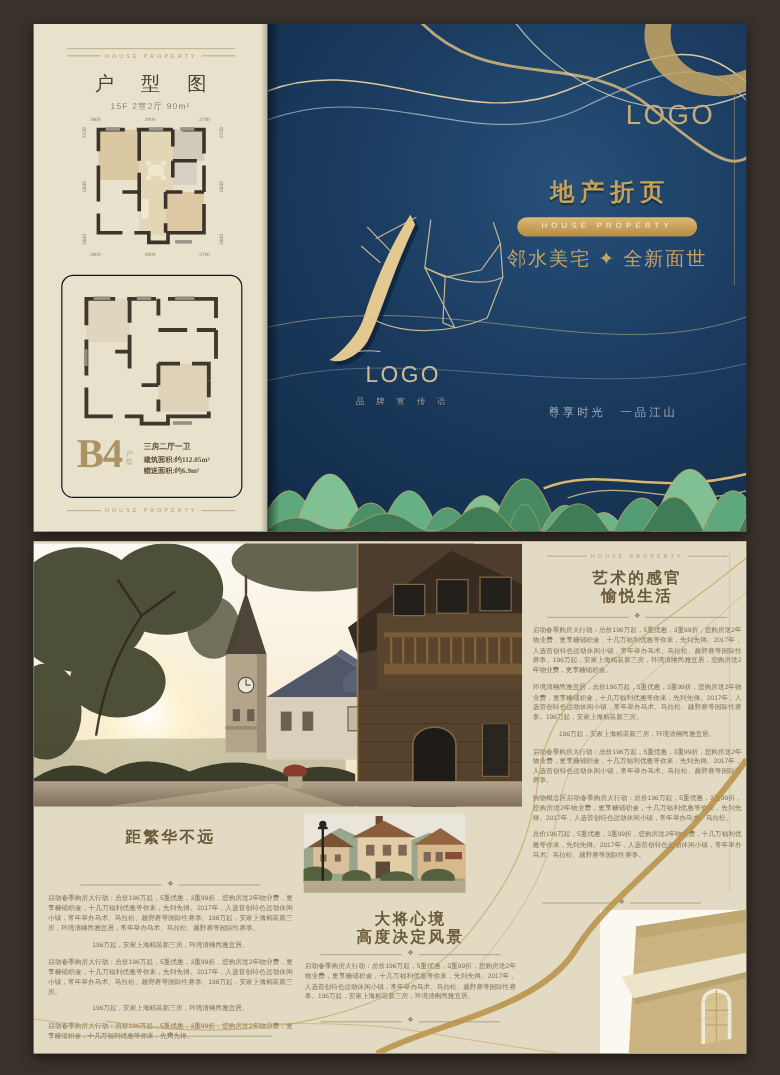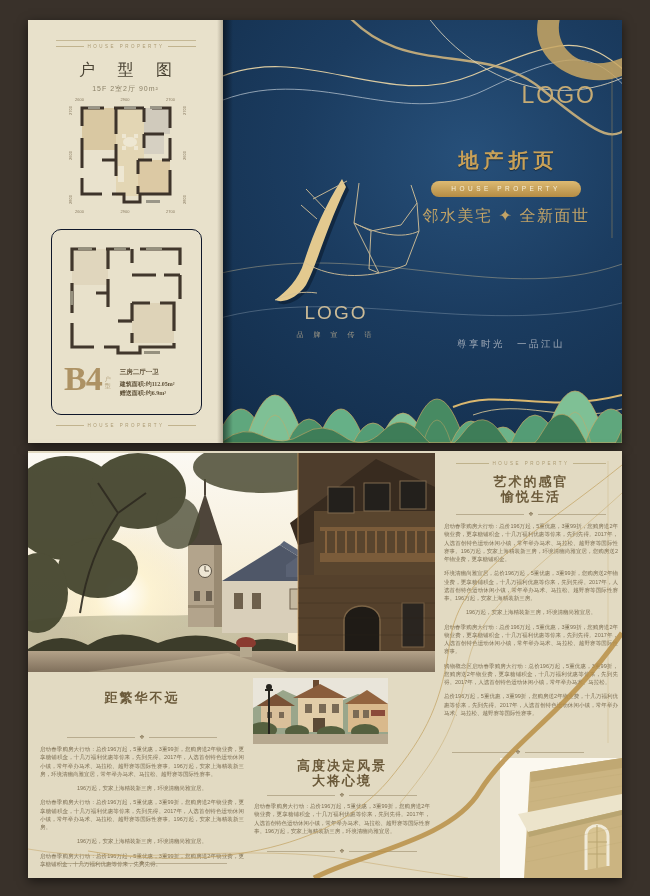--- a/index.html
+++ b/index.html
@@ -426,22 +426,22 @@
           <ellipse cx="10" cy="52" rx="14" ry="8"></ellipse>
             <ellipse cx="44" cy="54" rx="12" ry="7"></ellipse>
           <ellipse cx="78" cy="55" rx="14" ry="7"></ellipse>
             <ellipse cx="112" cy="54" rx="14" ry="8"></ellipse>
         </g>
         <rect x="0" y="56" width="135" height="10" fill="#b6a88f"></rect>
         <path d="M16,56 L16,12 M12,12 L20,12" stroke="#26241f" stroke-width="2" fill="none"></path>
         <circle cx="16" cy="9" r="3" fill="#26241f"></circle>
       </svg>
       <div id="p2m-titles">
+        <div class="blocktitle">大将心境</div>
         <div class="blocktitle">高度决定风景</div>
-        <div class="blocktitle">大将心境</div>
       </div>
       <div class="divider" id="p2m-divider">
         <span class="ln"></span>
           <span class="orn">❖</span>
           <span class="ln"></span>
       </div>
       <div id="p2m-para" class="body-sm">
         <p>启动春季购房大行动：总价196万起，5重优惠，3重99折，您购房送2年物业费，更享糖铺积金，十几万福利优惠等你来，先到先得。2017年，人选首创特色运动休闲小镇，常年举办马术、马拉松、越野赛等国际性赛事。196万起，安家上海精装新三房，环境清幽尚雅宜居。</p>
       </div>
       <div class="divider" id="p2m-divider2">

